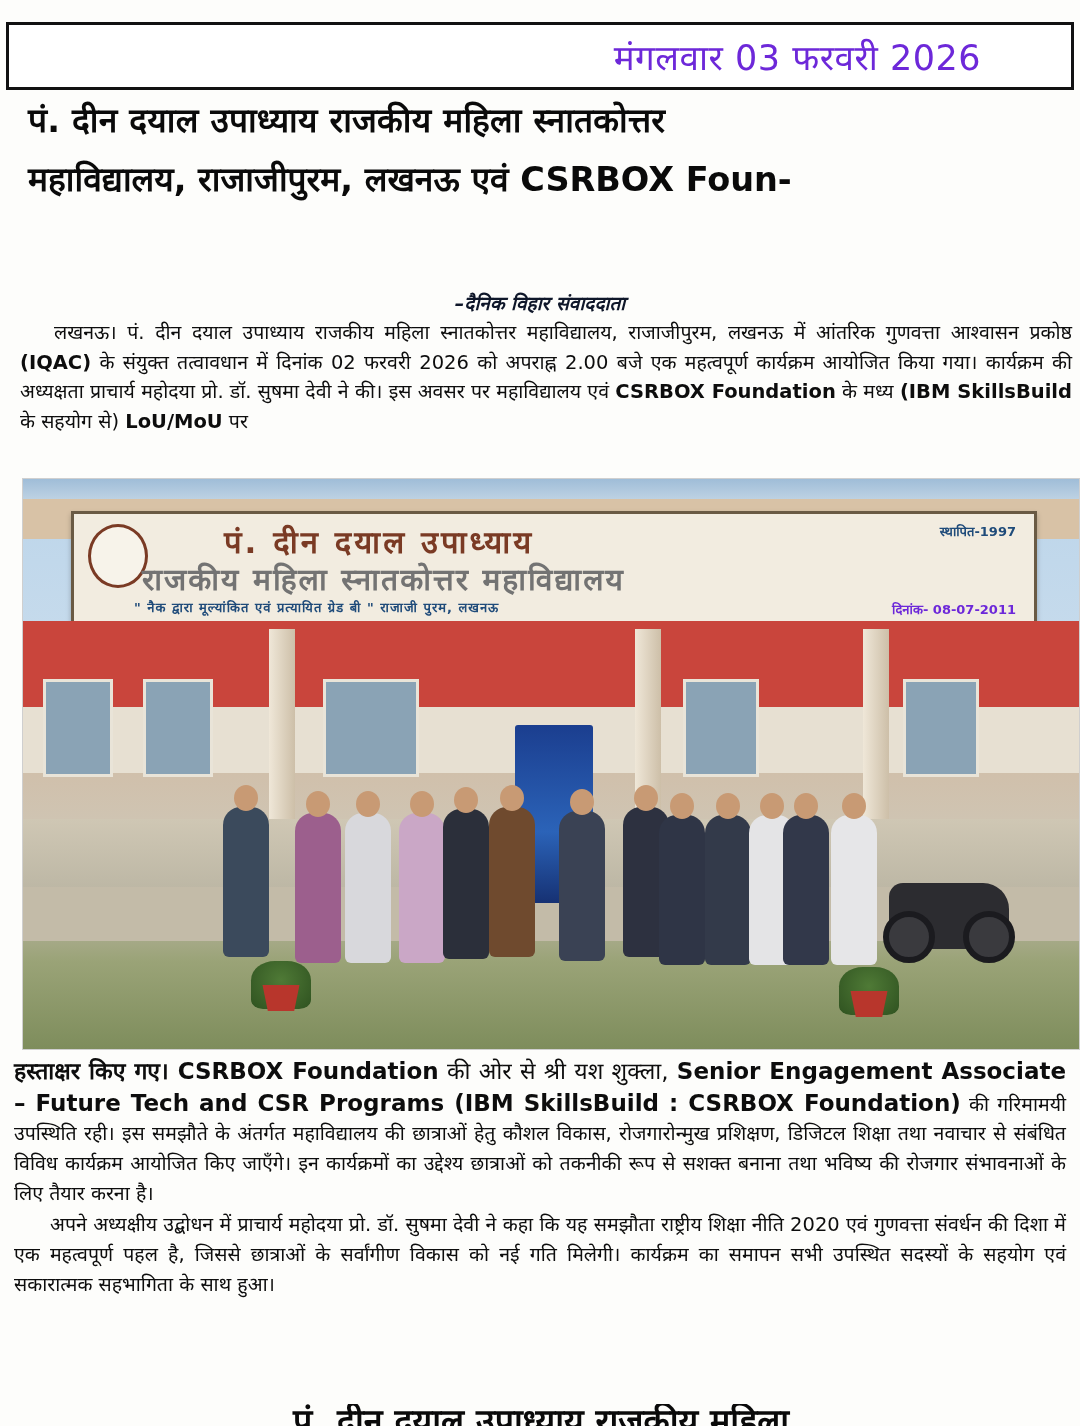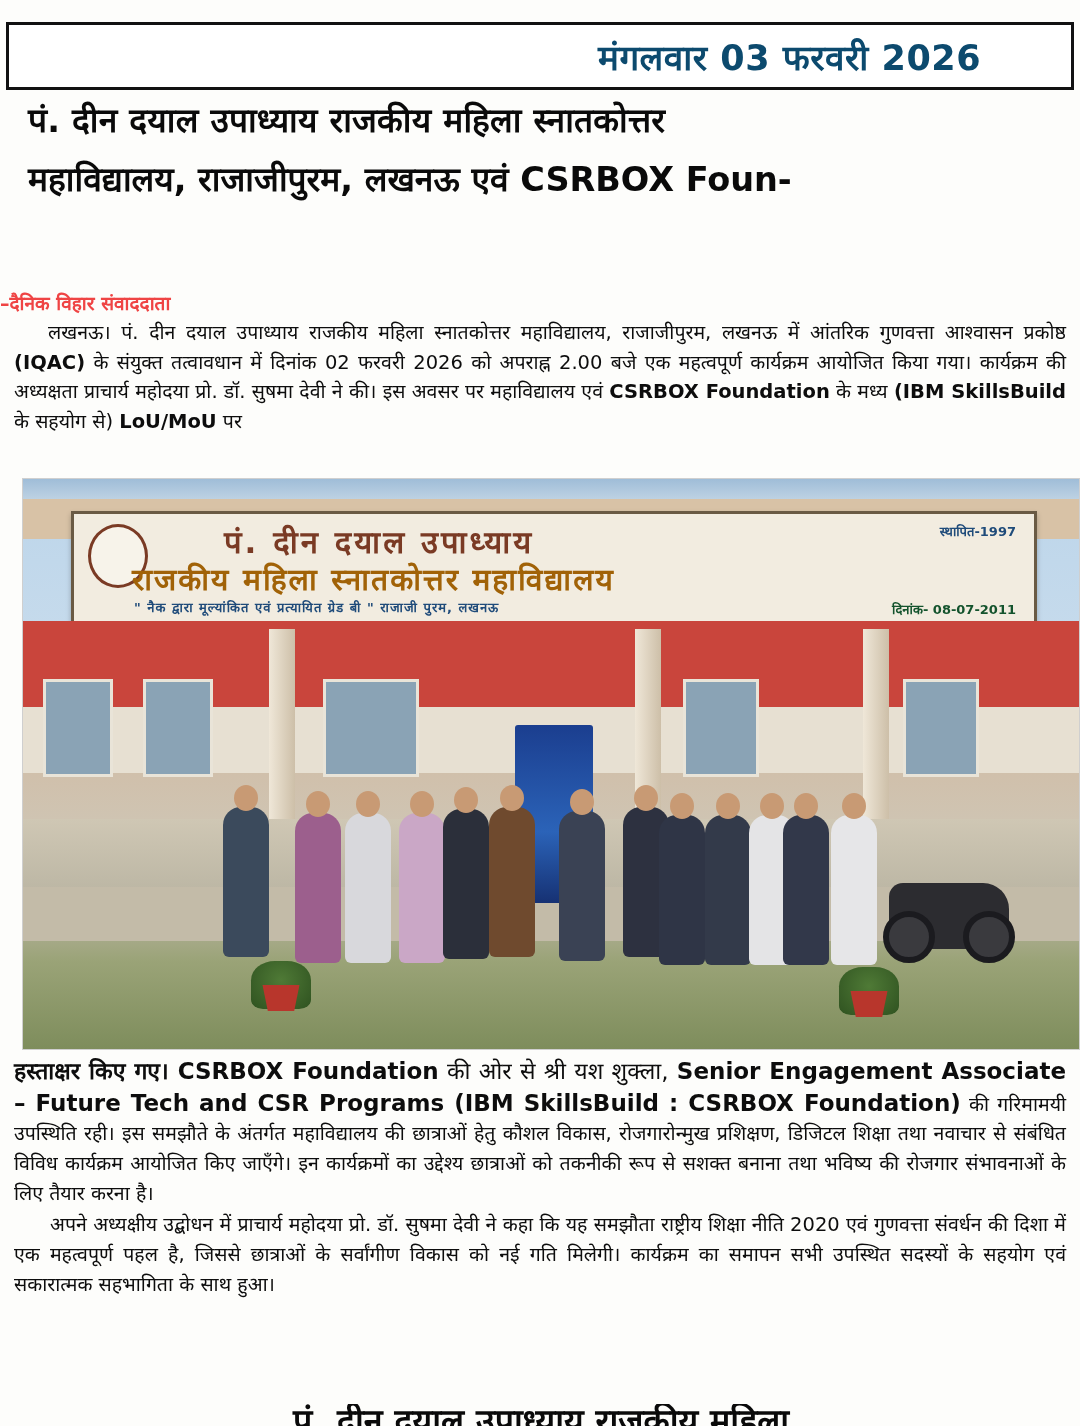--- a/index.html
+++ b/index.html
@@ -29,22 +29,22 @@
     box-sizing: border-box;
     display: flex;
     align-items: center;
     justify-content: flex-end;
     padding-right: 90px;
     background: #ffffff;
   }
   .date-text {
     font-family: "DejaVu Sans", sans-serif;
     font-size: 35px;
-    font-weight: bold;
-    color: #0c4a6e;
+    font-weight: normal;
+    color: #6d28d9;
     letter-spacing: 0.5px;
   }
   
   .headline {
     position: absolute;
     top: 100px;
     left: 28px;
     right: 20px;
     font-family: "DejaVu Sans", sans-serif;
     font-weight: bold;
@@ -55,39 +55,41 @@
   }
   .headline .l1 { display: block; letter-spacing: 0.2px; }
   .headline .l2 { display: block; margin-top: 16px; }
   .headline .l3 { display: block; }
 
   .byline {
     position: absolute;
     top: 290px;
     left: 0;
     right: 0;
+    text-align: center;
     font-family: "DejaVu Sans", sans-serif;
     font-size: 19px;
     font-weight: bold;
-    color: #ef4444;
+    color: #0f172a;
+    font-style: italic;
   }
 
   
   .body-text {
     font-family: "DejaVu Sans", sans-serif;
     font-size: 19.5px;
     line-height: 1.52;
     color: #0d0d0d;
     text-align: justify;
     text-justify: inter-word;
   }
   .para-top {
     position: absolute;
     top: 318px;
-    left: 14px;
+    left: 20px;
     width: 1052px;
   }
   .para-top .indent { padding-left: 34px; }
   .bold { font-weight: bold; }
 
   
   .photo {
     position: absolute;
     top: 478px;
     left: 12px;
@@ -114,40 +116,40 @@
     box-shadow: 0 3px 5px rgba(0,0,0,0.25);
     overflow: hidden;
   }
   .sb-line1 {
     position: absolute; top: 6px; left: 150px;
     font-family: "DejaVu Sans", sans-serif;
     font-size: 31px; font-weight: bold; color: #7a3a24;
     letter-spacing: 3px;
   }
   .sb-line2 {
-    position: absolute; top: 44px; left: 58px;
-    font-family: "DejaVu Sans", sans-serif;
-    font-size: 30px; font-weight: bold; color: #a16207;
+    position: absolute; top: 44px; left: 68px;
+    font-family: "DejaVu Sans", sans-serif;
+    font-size: 30px; font-weight: bold; color: #737373;
     letter-spacing: 2px;
   }
   .sb-line3 {
     position: absolute; top: 84px; left: 60px;
     font-family: "DejaVu Sans", sans-serif;
     font-size: 13px; font-weight: bold; color: #1f4b7a;
     letter-spacing: 1px;
   }
   .sb-estd {
     position: absolute; top: 8px; right: 18px;
     font-family: "DejaVu Sans", sans-serif;
     font-size: 13px; font-weight: bold; color: #1f4b7a;
   }
   .sb-date {
     position: absolute; bottom: 6px; right: 18px;
     font-family: "DejaVu Sans", sans-serif;
-    font-size: 13px; font-weight: bold; color: #14532d;
+    font-size: 13px; font-weight: bold; color: #6d28d9;
   }
   .sb-emblem {
     position: absolute; top: 10px; left: 14px;
     width: 54px; height: 58px; border-radius: 50%;
     border: 3px solid #7a3a24;
     background: #f7f3ea;
   }
   .photo-wall {
     position: absolute; top: 142px; left: 0; right: 0; height: 86px;
     background: #c9453c;

